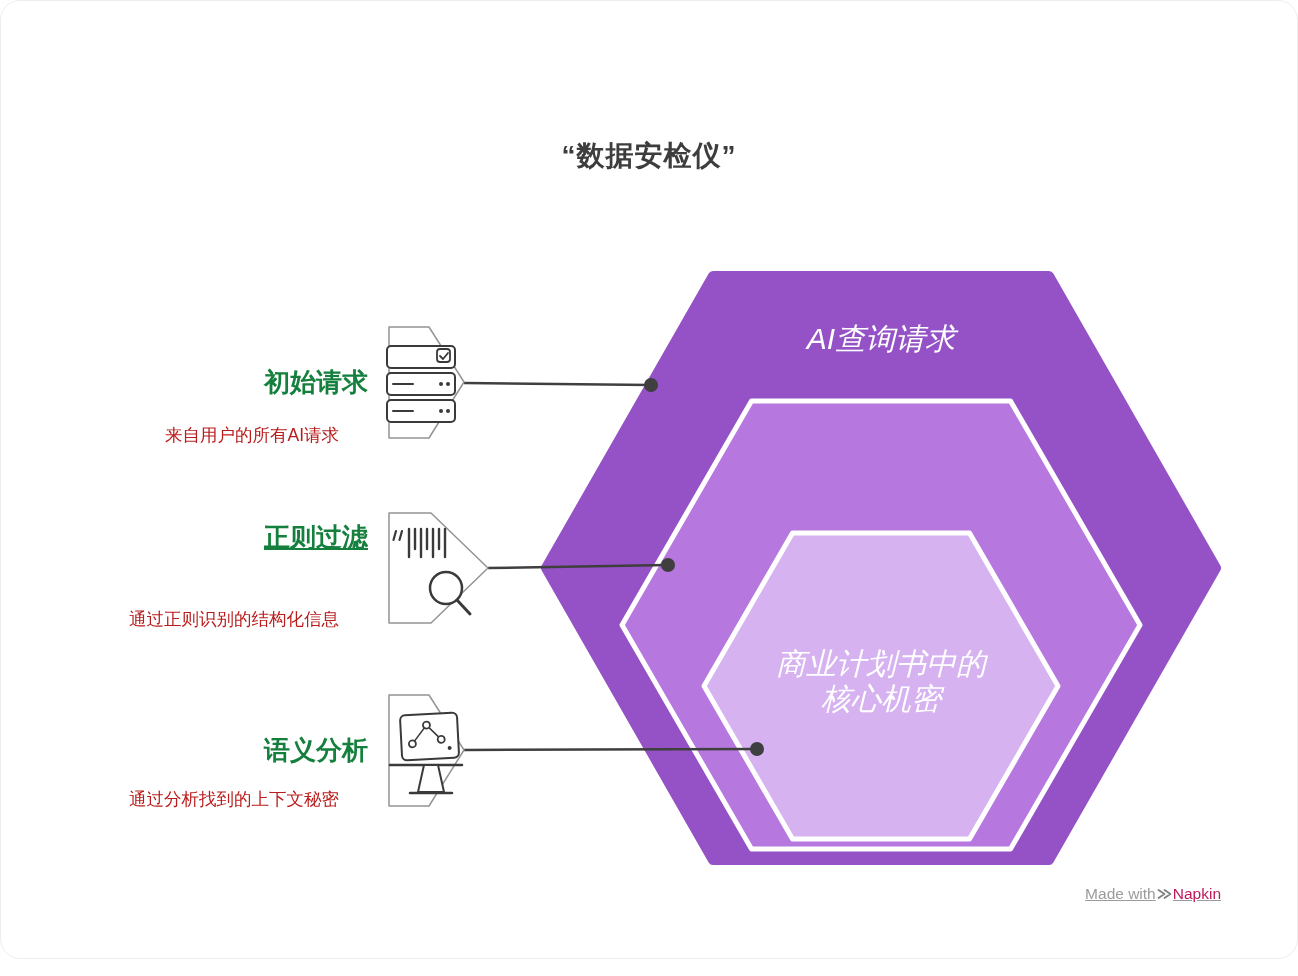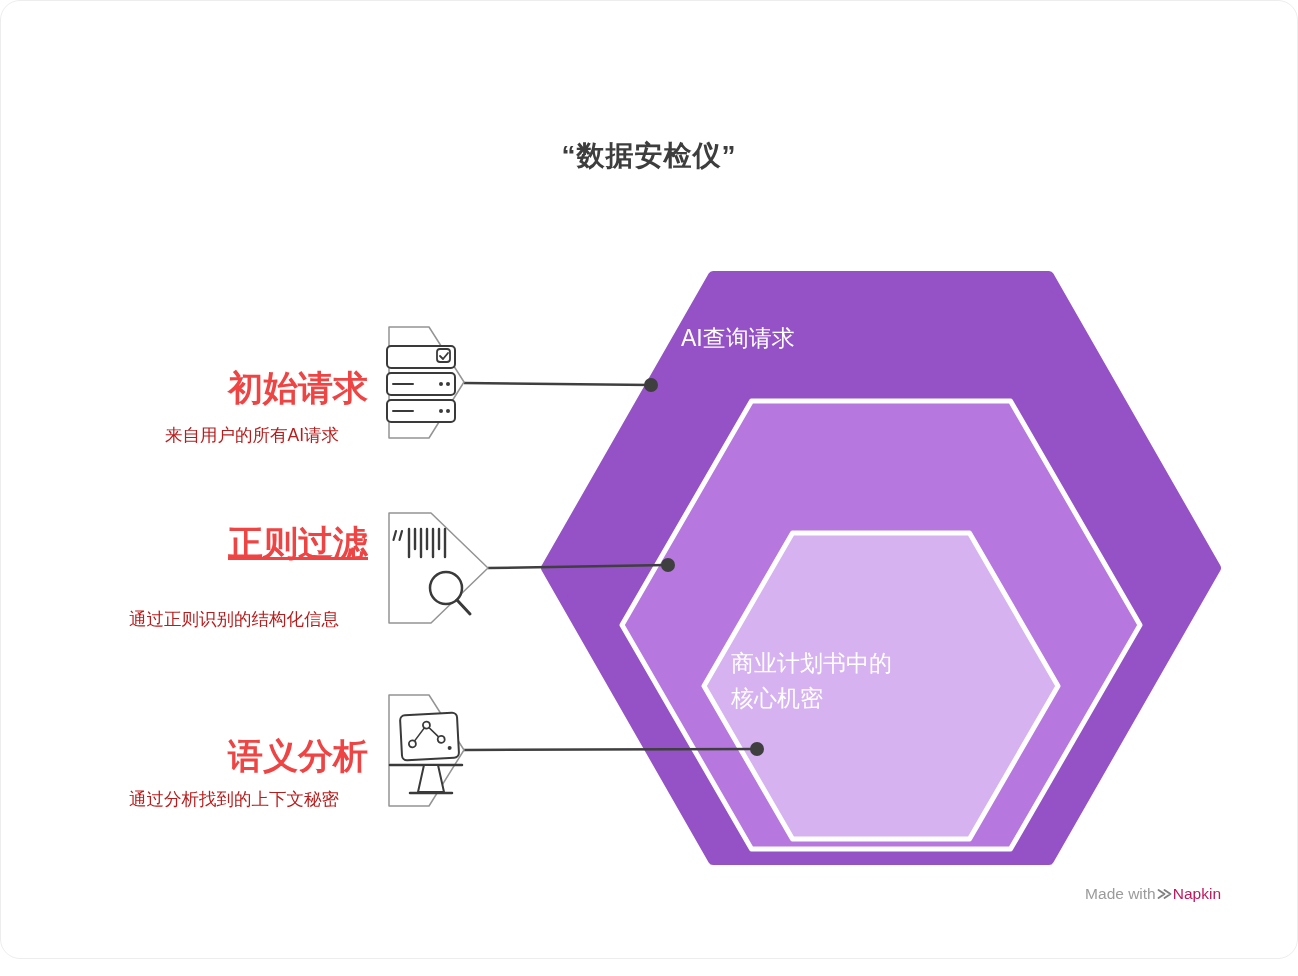--- a/index.html
+++ b/index.html
@@ -22,54 +22,56 @@
     text-align: center;
     font-size: 28px;
     font-weight: 700;
     color: #3d3d3d;
     letter-spacing: 1px;
   }
   .art { position: absolute; left: 0; top: 0; }
   .hex-label {
     position: absolute;
     color: #ffffff;
-    text-align: left;
+    text-align: center;
     white-space: pre-line;
-    font-size: 23px;
+    font-size: 30px;
     line-height: 35px;
     font-weight: 500;
+    font-style: italic;
   }
   .outer-label  { left: 680px; top: 320px; width: 400px; }
   .middle-label { left: 745px; top: 412px; width: 270px; }
   .inner-label  { left: 730px; top: 645px; width: 300px; }
   .step-title {
     position: absolute;
     left: 145px; width: 222px;
     text-align: right;
-    font-size: 35px;
+    font-size: 26px;
     font-weight: 700;
-    color: #ef4444;
+    color: #15803d;
   }
   .step-desc {
     position: absolute;
     left: 78px; width: 260px;
     text-align: right;
     font-size: 17.5px;
     color: #b91c1c;
   }
   .t1 { top: 364px; } .d1 { top: 422px; }
   .t2 { top: 519px; text-decoration: underline; } .d2 { top: 606px; }
   .t3 { top: 732px; } .d3 { top: 786px; }
   .footer {
     position: absolute;
     right: 76px; top: 884px;
     display: flex;
     align-items: center;
     font-size: 15.5px;
     color: #9b9b9b;
+    text-decoration: underline;
   }
   .footer .brand { color: #be185d; font-weight: 500; }
 </style>
 </head>
 <body>
 
 <div class="canvas">
 
   <h1 class="title">“数据安检仪”</h1>
 

